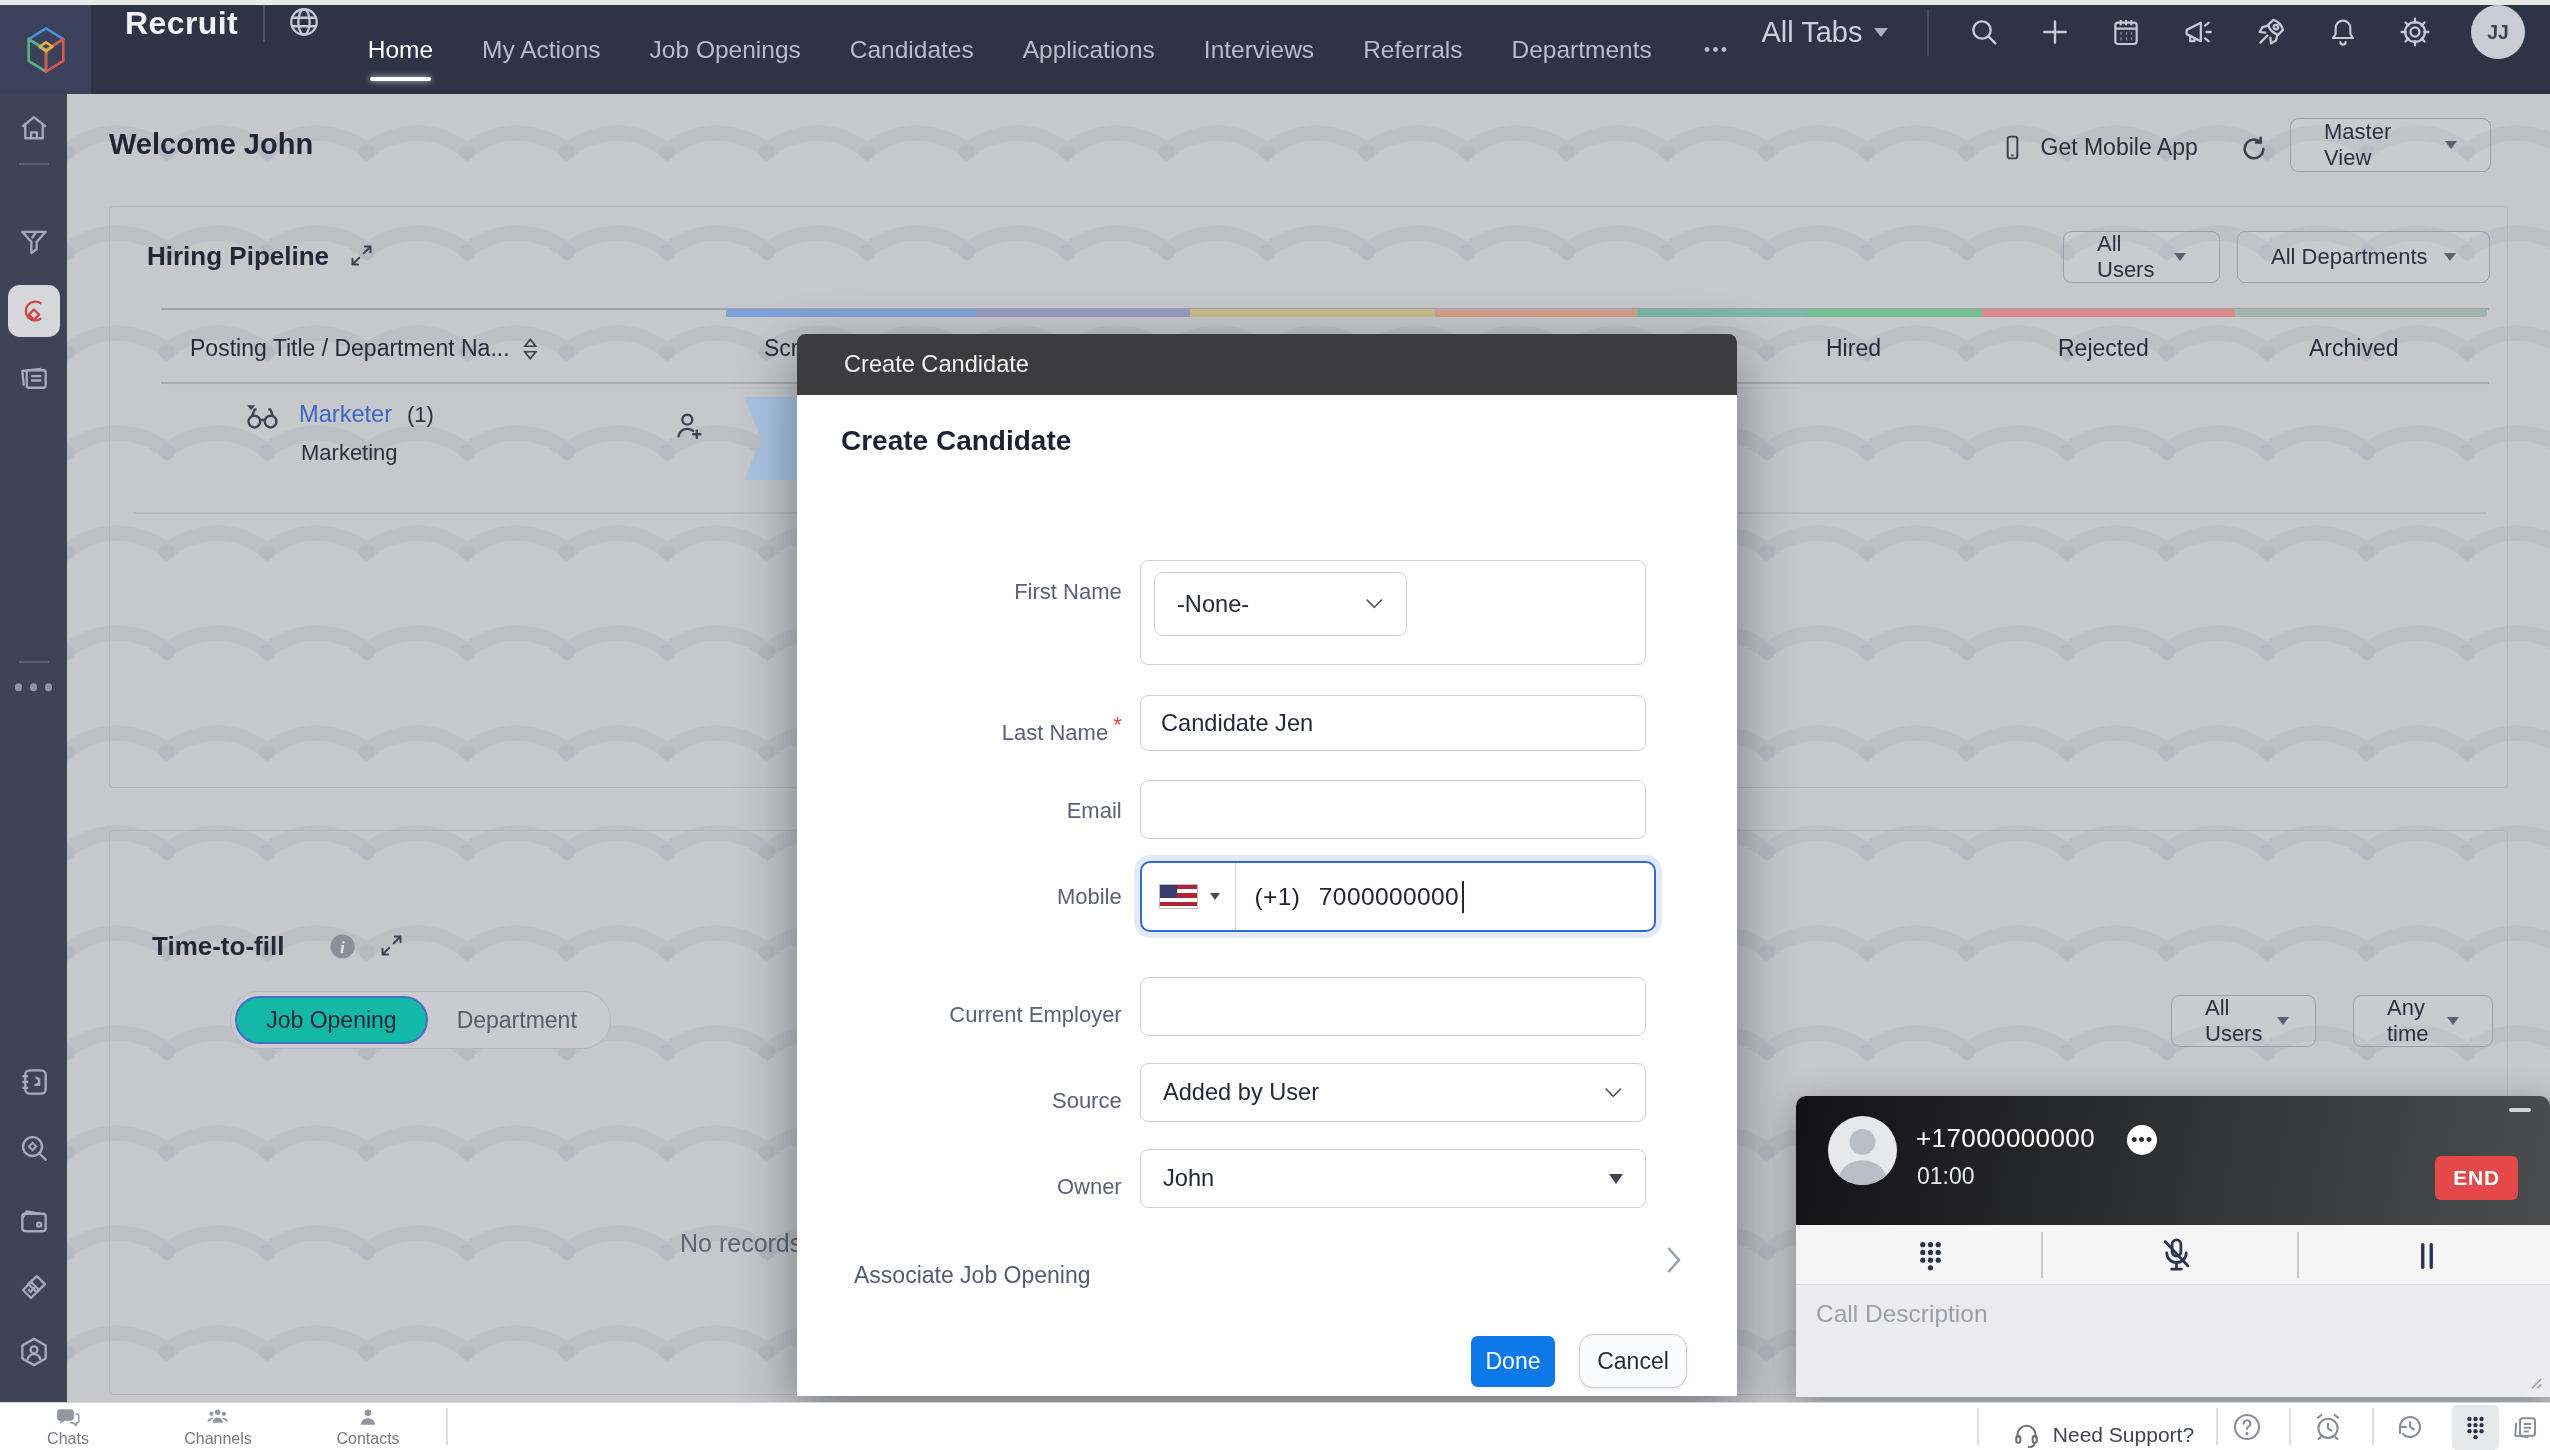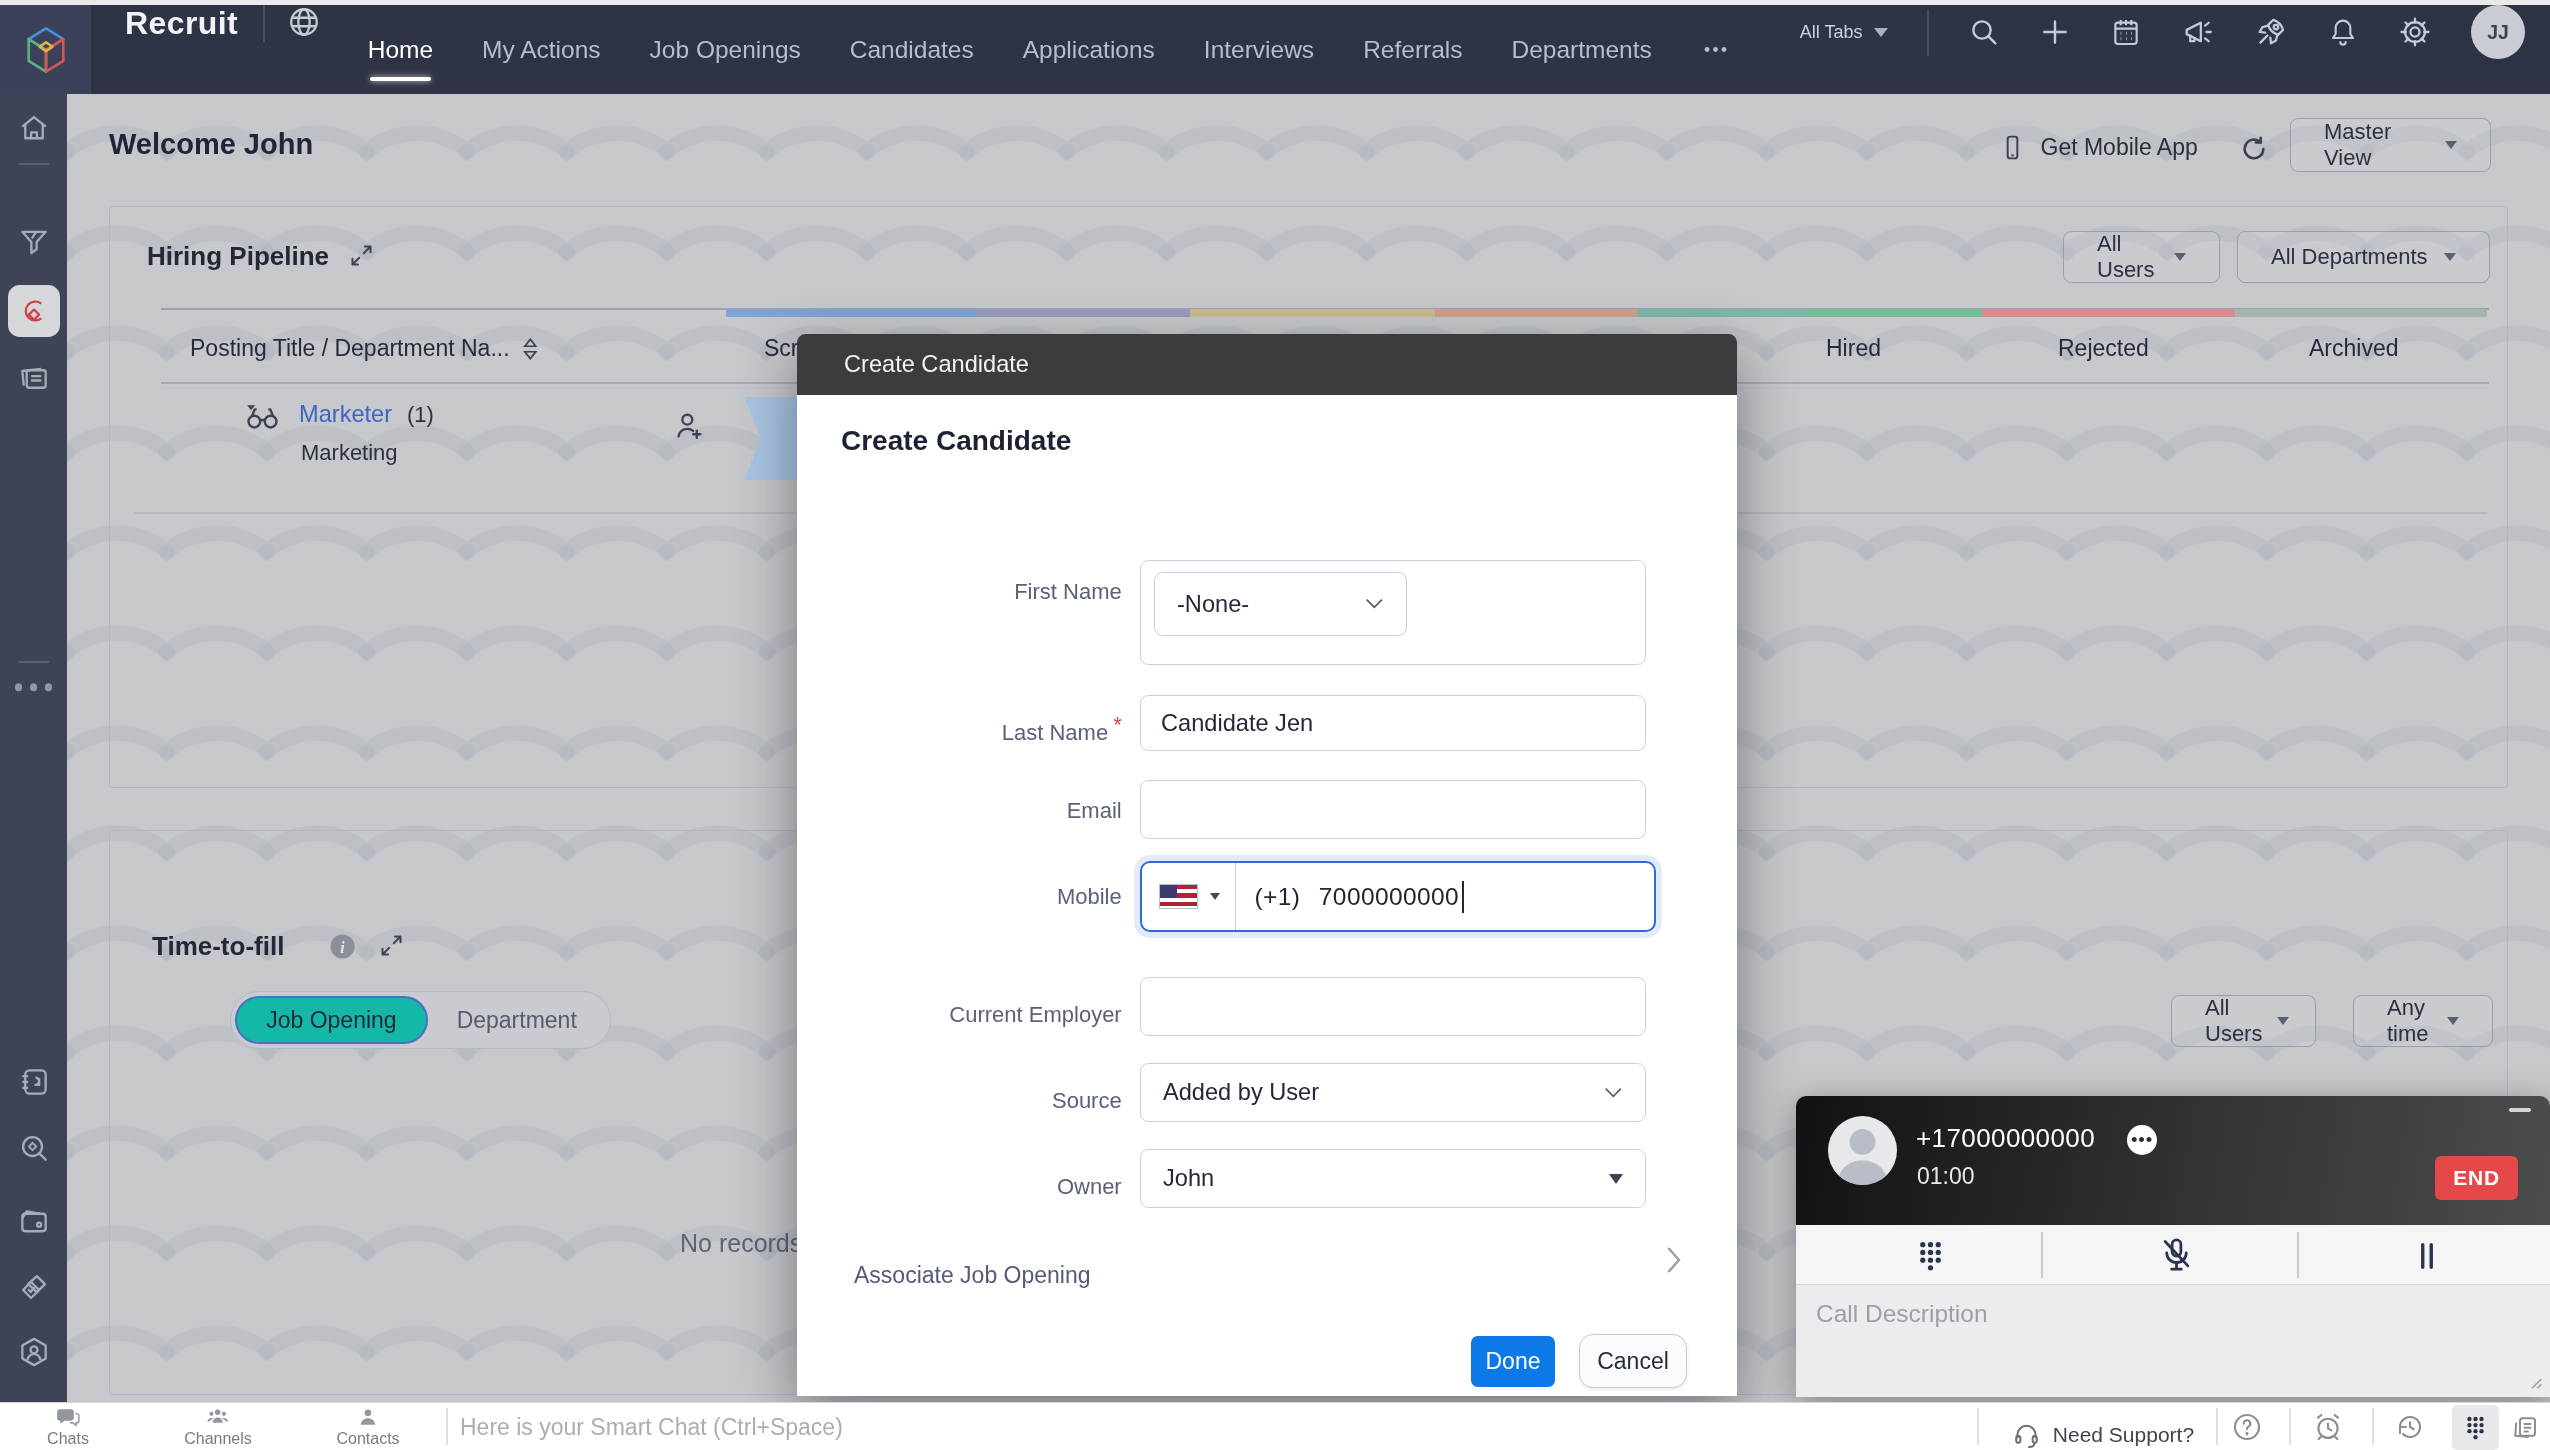--- a/index.html
+++ b/index.html
@@ -15,21 +15,21 @@
          display:flex; align-items:flex-start; color:#c3c7d4; }
   #logo-box { width:91px; height:89px; background:#3b415a; display:flex; align-items:center; justify-content:center; flex:0 0 auto; }
   .brand { font-size:32px; font-weight:bold; color:#f2f3f6; margin-left:34px; letter-spacing:0.4px; }
   .brand-sep { width:1.7px; height:37px; background:#4a5066; margin:0 22px 0 25px; }
   .nav-items { display:flex; align-items:center; gap:49px; margin-left:47px; height:89px; }
   .nav-item { font-size:24.5px; color:#b9bdc9; cursor:pointer; position:relative; height:89px; display:flex; align-items:center; }
   .nav-item.active { color:#ffffff; }
   .nav-item.active::after { content:""; position:absolute; left:4%; right:4%; bottom:13.5px; height:3.4px;
                             background:#ffffff; border-radius:2.5px; box-shadow:0 0 6.7px rgba(255,255,255,.8); }
   .nav-right { margin-left:auto; display:flex; align-items:center; gap:39px; padding-right:25px; }
-  .all-tabs { display:flex; align-items:center; gap:11.8px; font-size:18px; color:#cdd1db; }
+  .all-tabs { display:flex; align-items:center; gap:11.8px; font-size:29px; color:#cdd1db; }
   .caret-down { width:0; height:0; border-left:7.6px solid transparent; border-right:7.6px solid transparent; border-top:9.3px solid #aab0bd; }
   .nav-vsep { width:1.7px; height:47px; background:#454b60; }
   .nav-ic { color:#c6cad5; }
   .avatar { width:54px; height:54px; border-radius:50%; background:#c9ccd3; color:#3b4152;
             display:flex; align-items:center; justify-content:center; font-size:19.4px; font-weight:bold; }
 
   
   #sidebar { left:0; top:94px; width:67px; height:1308px; background:#3e4456; }
   .side-ic { position:absolute; left:50%; transform:translate(-50%,-50%); color:#a6abb8; }
   .side-sep { position:absolute; left:18.6px; width:30px; height:1.7px; background:#596074; }
@@ -577,23 +577,20 @@
       <span class="lbl">Channels</span>
     </div>
     <div class="dock-item" style="left:368px">
       <svg width="25" height="25" viewBox="0 0 24 24" fill="#9196a0">
         <circle cx="12" cy="7.5" r="3.2"></circle>
           <path d="M5 19c.7-4.3 3.5-6.3 7-6.3s6.3 2 7 6.3z"></path>
       </svg>
       <span class="lbl">Contacts</span>
     </div>
     <div class="dock-sep" style="left:446px"></div>
-    <div class="smart-chat">
-      <span>Here is your Smart Chat (Ctrl+Space)</span>
-    </div>
     <div class="dock-sep" style="left:1977px"></div>
     <div class="support" style="left:2012px">
       <span>
         <svg width="29" height="29" viewBox="0 0 24 24" fill="none" stroke="#6b707b" stroke-width="1.7" stroke-linecap="round">
           <path d="M4.5 13.5v-2a7.5 7.5 0 0 1 15 0v2"></path>
             <rect x="3.5" y="12.5" width="3.4" height="5.5" rx="1.6"></rect>
             <rect x="17.1" y="12.5" width="3.4" height="5.5" rx="1.6"></rect>
             <path d="M18.5 18.5c0 2-1.8 3-4.5 3"></path>
         </svg>
       </span>

